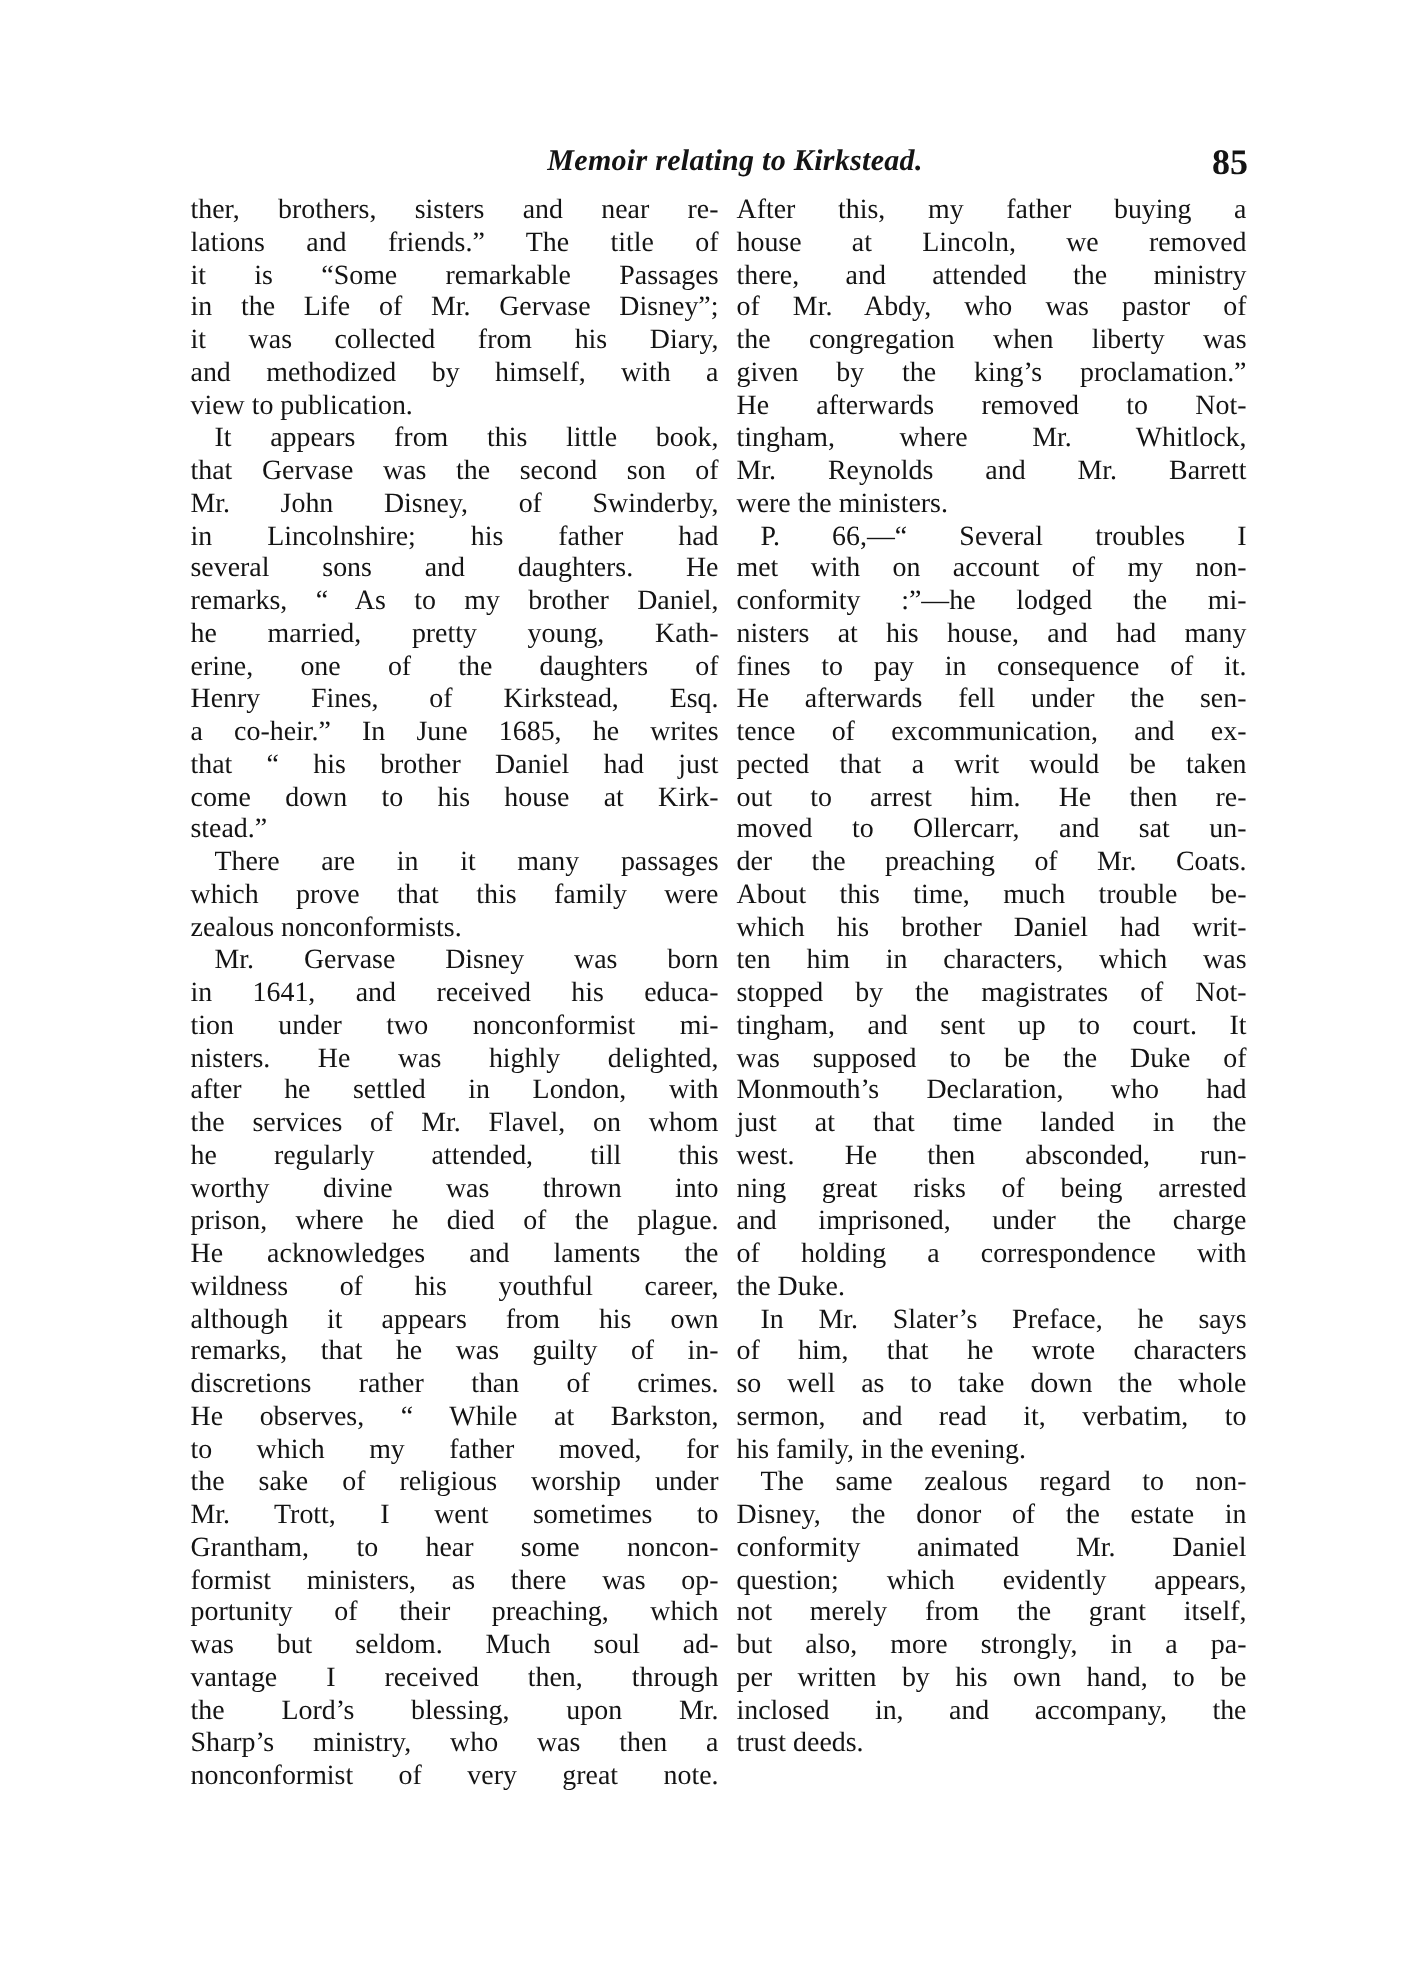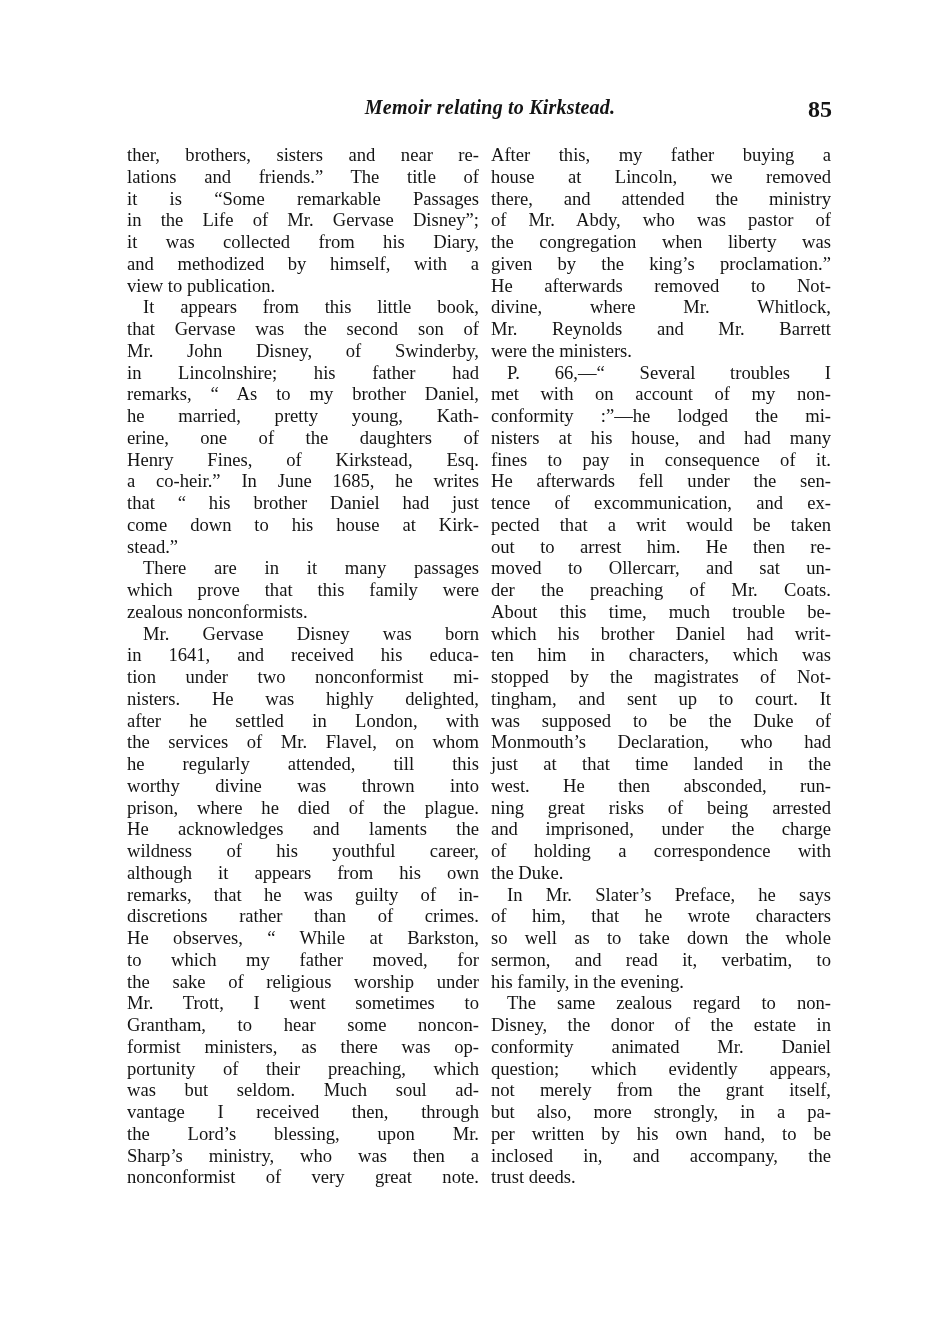--- a/index.html
+++ b/index.html
@@ -13,21 +13,21 @@
     position: absolute; top: 96px; left: 120px; width: 712px; height: 30px;
   }
   .running-title {
     position: absolute; left: 205px; top: 0; width: 330px; text-align: center;
     font-style: italic; font-weight: bold; font-size: 20px; letter-spacing: 0.2px;
   }
   .page-number {
     position: absolute; right: 0; top: 0; font-weight: bold; font-size: 24px;
   }
   .column {
-    position: absolute; top: 144px; width: 352px;
+    position: absolute; top: 129px; width: 352px;
     font-size: 18.6px; line-height: 21.75px; font-family: Liberation Serif, serif;
   }
   .col-left { left: 127px; }
   .col-right { left: 491px; width: 340px; }
   .line {
     display: block; white-space: nowrap; text-align: justify; text-align-last: justify;
     height: 21.75px; overflow: visible;
   }
   .line.last { text-align-last: left; }
   .line.indent { padding-left: 16px; }
@@ -46,20 +46,21 @@
       <span class="line">lations and friends.” The title of</span>
       <span class="line">it is “Some remarkable Passages</span>
       <span class="line">in the Life of Mr. Gervase Disney”;</span>
       <span class="line">it was collected from his Diary,</span>
       <span class="line">and methodized by himself, with a</span>
       <span class="line last">view to publication.</span>
       <span class="line indent">It appears from this little book,</span>
       <span class="line">that Gervase was the second son of</span>
       <span class="line">Mr. John Disney, of Swinderby,</span>
       <span class="line">in Lincolnshire; his father had</span>
+      <span class="line">several sons and daughters. He</span>
       <span class="line">remarks, “ As to my brother Daniel,</span>
       <span class="line">he married, pretty young, Kath-</span>
       <span class="line">erine, one of the daughters of</span>
       <span class="line">Henry Fines, of Kirkstead, Esq.</span>
       <span class="line">a co-heir.” In June 1685, he writes</span>
       <span class="line">that “ his brother Daniel had just</span>
       <span class="line">come down to his house at Kirk-</span>
       <span class="line last">stead.”</span>
       <span class="line indent">There are in it many passages</span>
       <span class="line">which prove that this family were</span>
@@ -92,21 +93,21 @@
       <span class="line">nonconformist of very great note.</span>
     </div>
   <div class="column col-right" id="col-right">
       <span class="line">After this, my father buying a</span>
       <span class="line">house at Lincoln, we removed</span>
       <span class="line">there, and attended the ministry</span>
       <span class="line">of Mr. Abdy, who was pastor of</span>
       <span class="line">the congregation when liberty was</span>
       <span class="line">given by the king’s proclamation.”</span>
       <span class="line">He afterwards removed to Not-</span>
-      <span class="line">divine, where Mr. Whitlock,</span>
+      <span class="line">tingham, where Mr. Whitlock,</span>
       <span class="line">Mr. Reynolds and Mr. Barrett</span>
       <span class="line last">were the ministers.</span>
       <span class="line indent">P. 66,—“ Several troubles I</span>
       <span class="line">met with on account of my non-</span>
       <span class="line">conformity :”—he lodged the mi-</span>
       <span class="line">nisters at his house, and had many</span>
       <span class="line">fines to pay in consequence of it.</span>
       <span class="line">He afterwards fell under the sen-</span>
       <span class="line">tence of excommunication, and ex-</span>
       <span class="line">pected that a writ would be taken</span>

